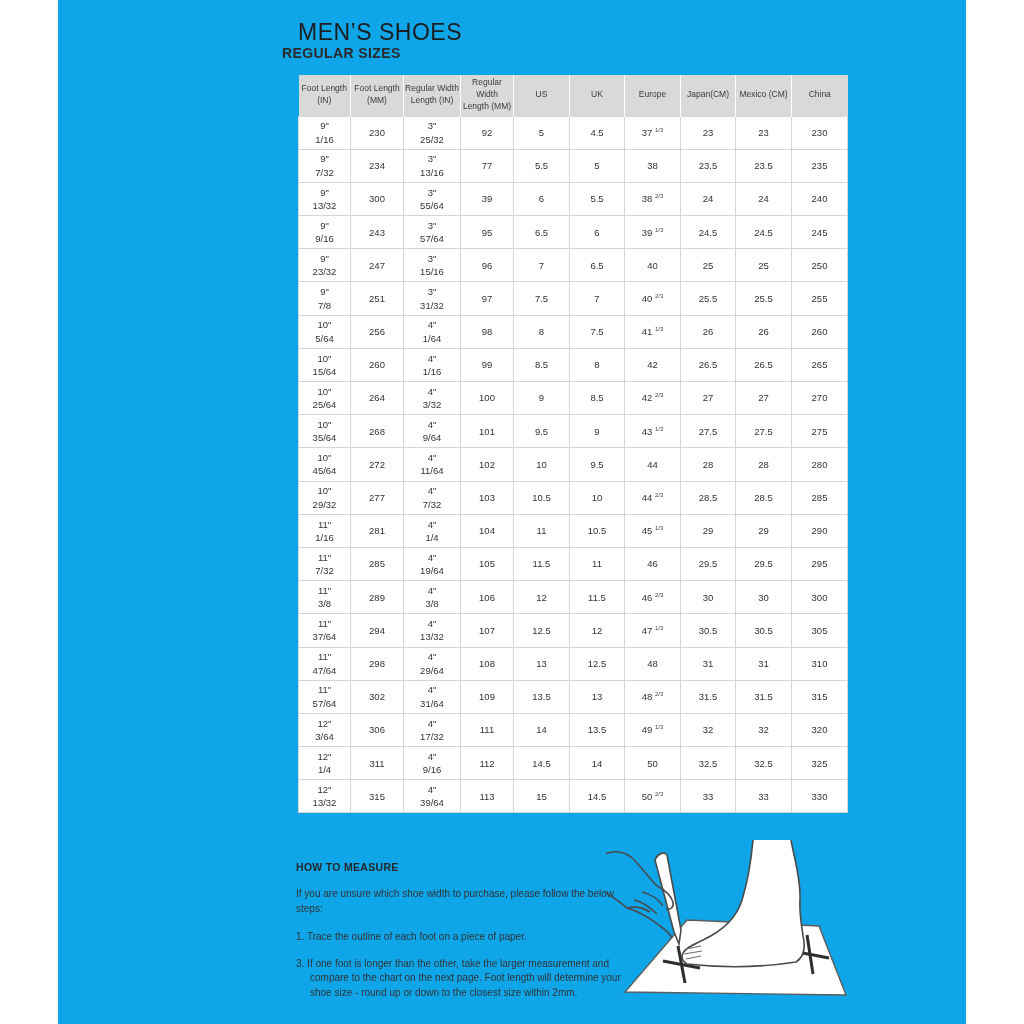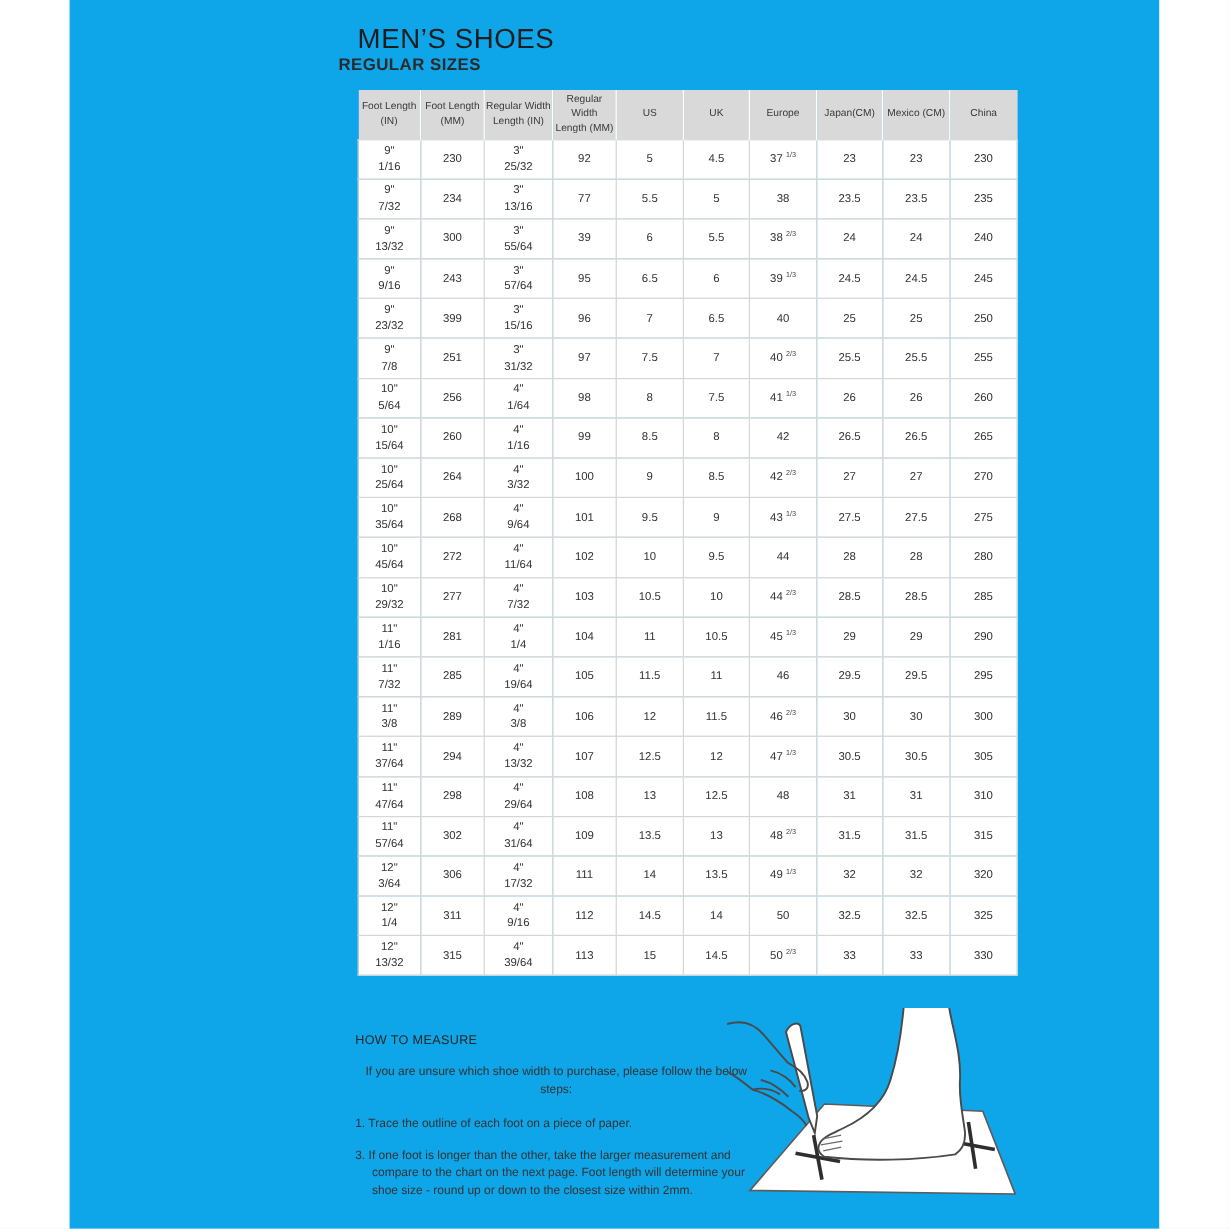--- a/index.html
+++ b/index.html
@@ -43,24 +43,24 @@
     white-space:pre-line;
     background:#ffffff;
   }
   table.size-table tbody td sup {
     font-size:6px; vertical-align:4px; color:#444444;
   }
 
   
   .measure { position:absolute; left:238px; top:861px; width:335px; }
   .measure-heading {
-    font-size:10.5px; font-weight:400; letter-spacing:0.3px; color:#262626;
+    font-size:10.5px; font-weight:700; letter-spacing:0.3px; color:#262626;
   }
   .measure-intro {
-    margin-top:14px; font-size:10px; line-height:1.45; color:#333333;text-align:center;
+    margin-top:14px; font-size:10px; line-height:1.45; color:#333333;
   }
   .measure-steps { list-style:none; margin-top:14px; }
   .measure-steps li {
     font-size:10px; line-height:1.45; color:#333333;
     margin-bottom:12px;
     padding-left:14px; text-indent:-14px;
   }
 
   
   .illustration {
@@ -161,21 +161,21 @@
             <td>6.5</td>
             <td>6</td>
             <td>39 <sup>1/3</sup></td>
             <td>24.5</td>
             <td>24.5</td>
             <td>245</td>
           </tr>
           <tr>
             <td>9"
 23/32</td>
-            <td>399</td>
+            <td>247</td>
             <td>3"
 15/16</td>
             <td>96</td>
             <td>7</td>
             <td>6.5</td>
             <td>40</td>
             <td>25</td>
             <td>25</td>
             <td>250</td>
           </tr>

